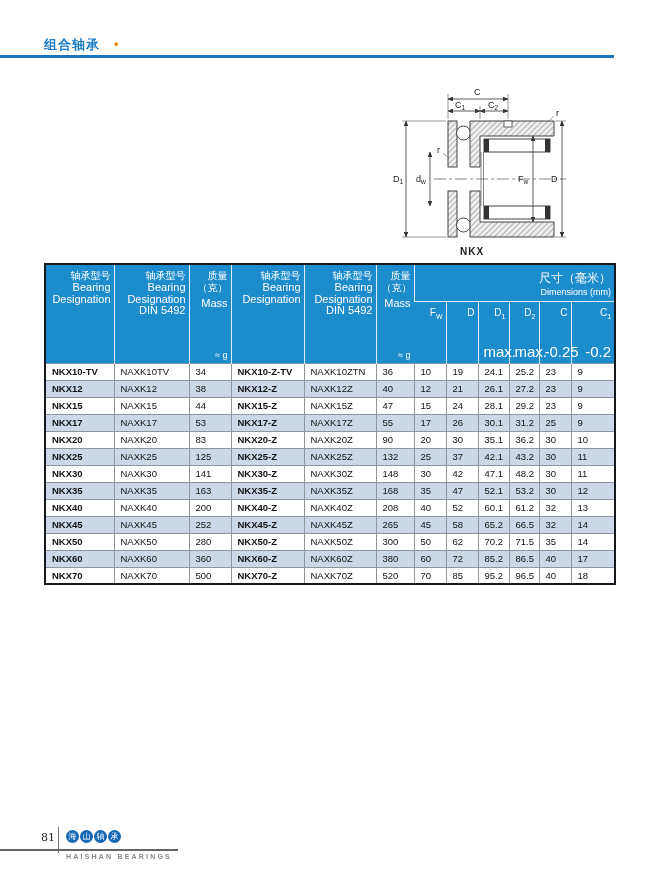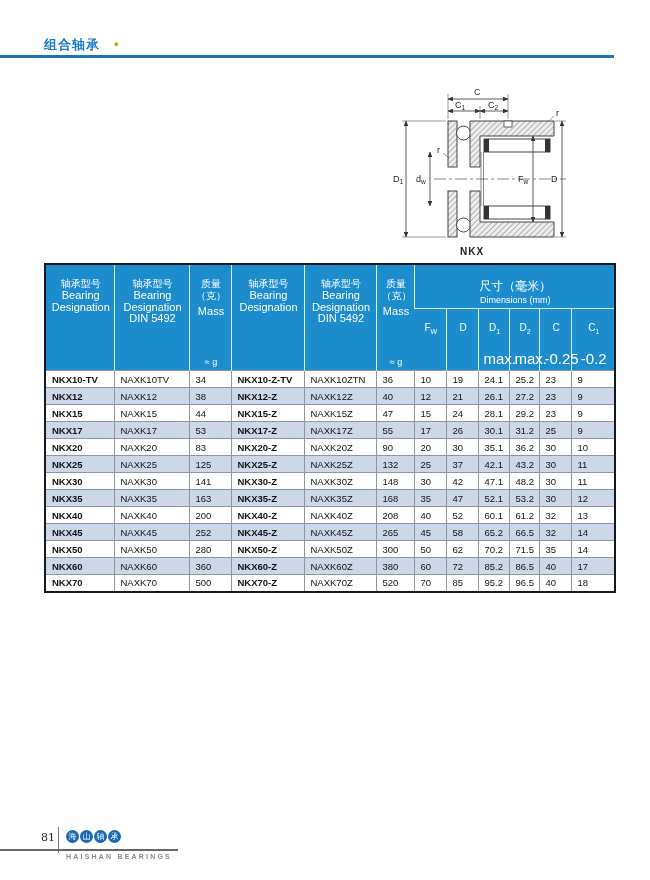--- a/index.html
+++ b/index.html
@@ -15,22 +15,22 @@
 
   
   .figure { position:absolute; left:392px; top:84px; width:230px; height:172px; }
   .fig-caption { position:absolute; left:392px; top:238px; width:160px; text-align:center;
                  font-size:10px; font-weight:bold; color:#222; letter-spacing:1px;margin-top:8px; }
 
   
   .table-wrap { position:absolute; left:44px; top:263px; }
   table.bearing { border-collapse:collapse; table-layout:fixed; width:570px;
                   border:2px solid #15191d; font-size:9.5px; color:#111; }
-  thead th { background:#1d8ccd; color:#ffffff; font-weight:normal; text-align:center;
-             vertical-align:top; padding:13px 3px 3px 5px;
+  thead th { background:#1d8ccd; color:#ffffff; font-weight:normal; text-align:right;
+             vertical-align:top; padding:5px 3px 3px 5px;
              border-left:1px solid rgba(255,255,255,.85); }
   thead tr.r1 th { height:37px; }
   thead tr.r2 th { height:62px; border-top:1px solid rgba(255,255,255,.85); }
   thead th:first-child { border-left:none; }
   .hcell { display:flex; flex-direction:column; justify-content:space-between; height:100%; }
   .hcell .zh { font-size:10px; line-height:12px; }
   .hcell .en { font-size:11px; line-height:11.5px; }
   .hcell .unit { font-size:9px; }
   .dimcell { display:flex; flex-direction:column; justify-content:space-between; height:100%; }
   .dimcell .sym { font-size:10px; }

